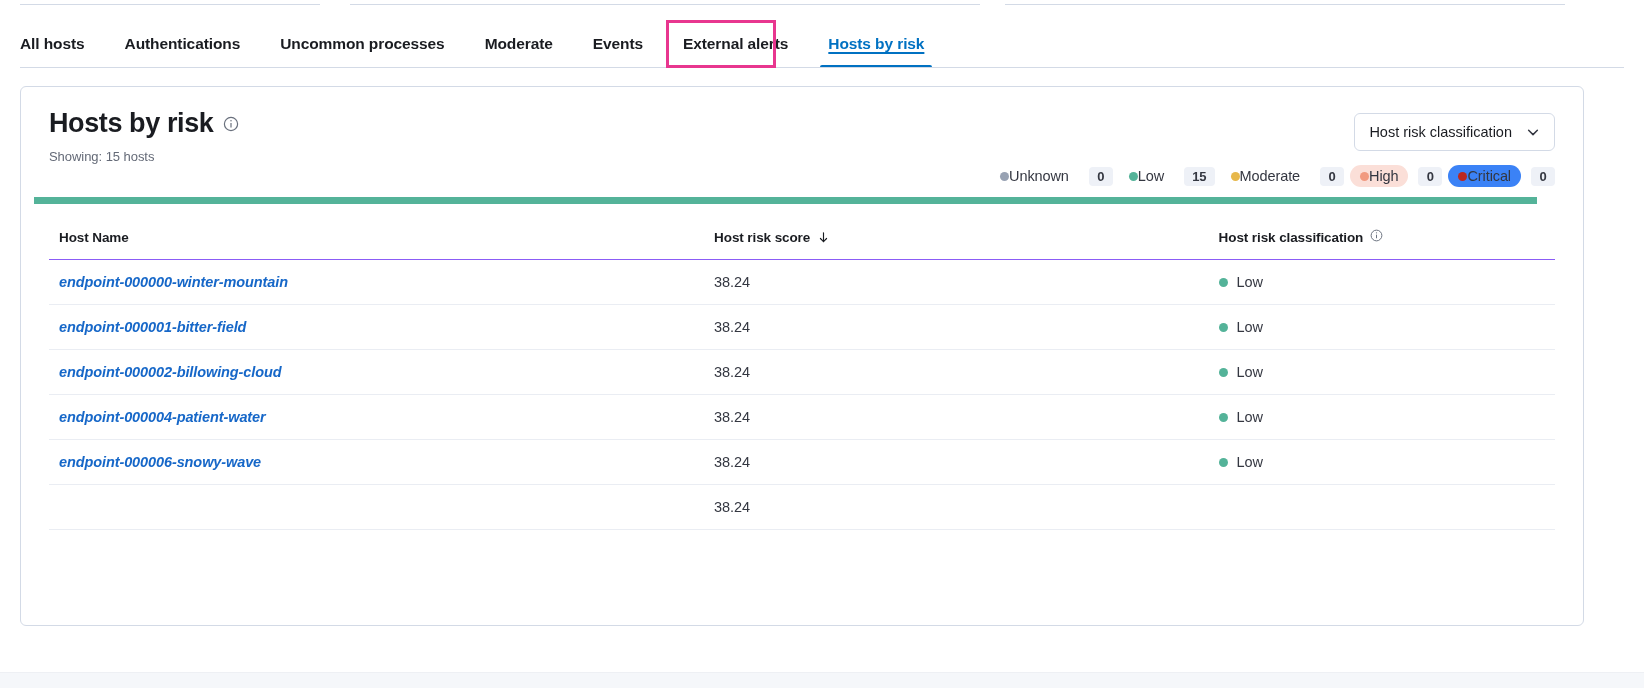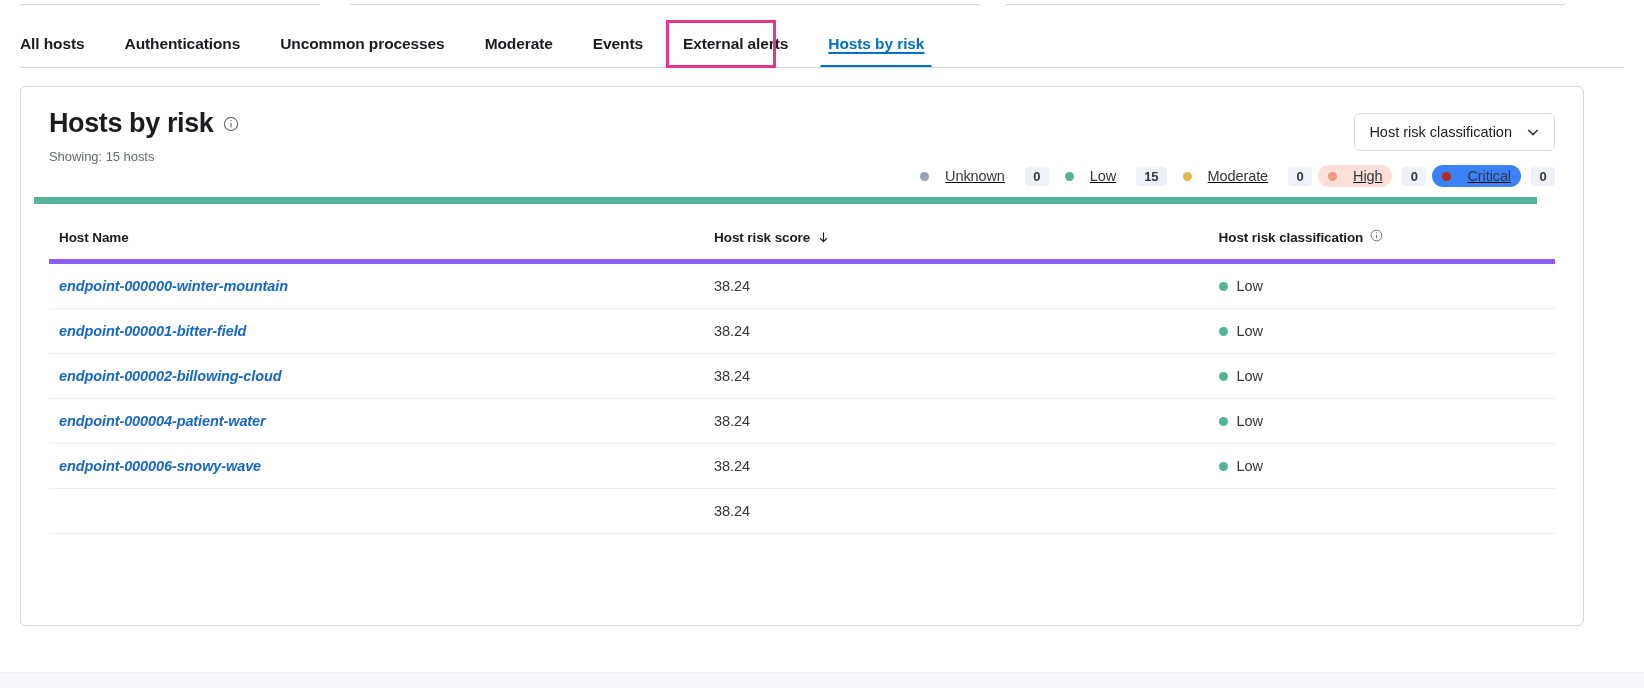--- a/index.html
+++ b/index.html
@@ -178,26 +178,25 @@
     position: absolute;
     right: 28px;
     top: 78px;
     display: flex;
     align-items: center;
     gap: 0;
   }
   .legend-item {
     display: flex;
     align-items: center;
-    gap: 16px;
+    gap: 0;
     padding: 3px 10px;
     border-radius: 14px;
     margin-left: 6px;
     cursor: pointer;
-    text-decoration: underline;
   }
   .legend-dot {
     width: 9px;
     height: 9px;
     border-radius: 50%;
     flex: 0 0 9px;
   }
   .legend-label {
     font-size: 14.5px;
     color: #343741;
@@ -243,21 +242,21 @@
   table.risk-table col.c-name  { width: 43.5%; }
   table.risk-table col.c-score { width: 33.5%; }
   table.risk-table col.c-class { width: 23%; }
 
   table.risk-table thead th {
     text-align: left;
     font-size: 13.5px;
     font-weight: 700;
     color: #1a1c21;
     padding: 12px 0 14px 10px;
-    border-bottom: 5px solid #8b5cf6;
+    border-bottom: 1px solid #8b5cf6;
     letter-spacing: -0.1px;
     white-space: nowrap;
   }
   .th-inner {
     display: flex;
     align-items: center;
     gap: 7px;
   }
   .sort-arrow {
     width: 13px;

